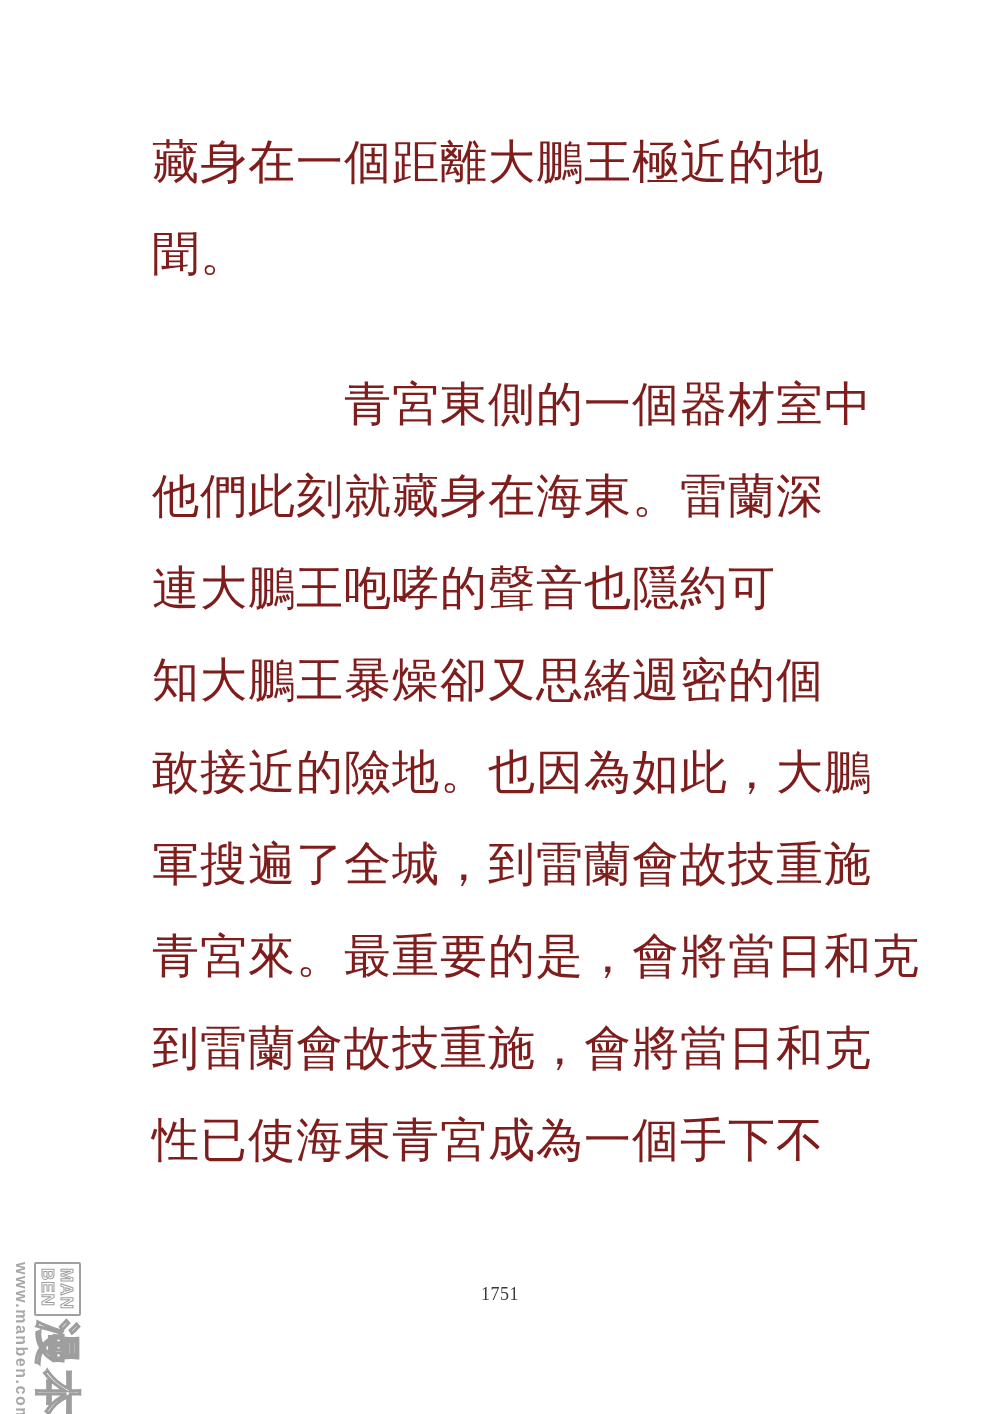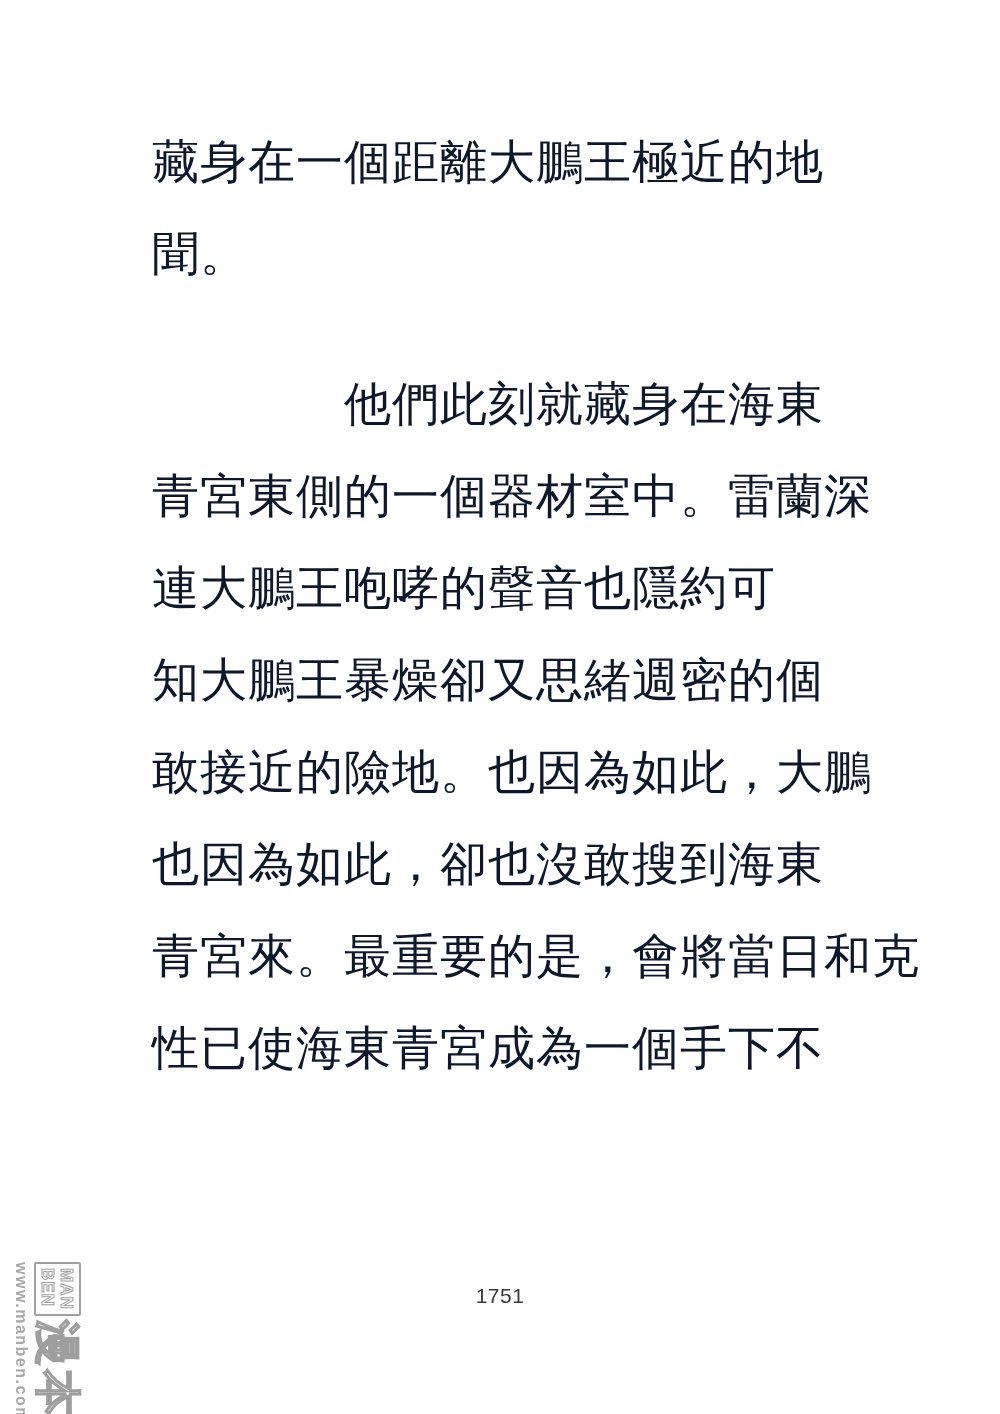--- a/index.html
+++ b/index.html
@@ -14,21 +14,21 @@
     background: #ffffff;
     overflow: hidden;
     font-family: "Liberation Sans", sans-serif;
   }
   
   .text-block {
     position: absolute;
     left: 152px;
     top: 116px;
     width: 760px;
-    color: #0f172a;
+    color: #7f1d1d;
   }
   .line {
     height: 92px;
     line-height: 92px;
     font-size: 47px;
     letter-spacing: 1px;
     font-weight: normal;
     white-space: nowrap;
     font-family: "Liberation Sans", sans-serif;
   }
@@ -38,24 +38,24 @@
   .line.indent {
     padding-left: 192px;
   }
   
   .page-number {
     position: absolute;
     top: 1284px;
     left: 0;
     width: 100%;
     text-align: center;
-    font-size: 21px;
+    font-size: 18px;
     color: #3a3a3a;
     letter-spacing: 0.5px;
-    font-family: Liberation Sans, sans-serif;
+    font-family: Liberation Serif, serif;
   }
   
   .watermark {
     position: absolute;
     left: 84px;
     top: 1262px;
     transform: rotate(90deg);
     transform-origin: 0 0;
     width: 160px;
   }
@@ -101,27 +101,28 @@
   }
 </style>
 </head>
 <body>
 
 <div class="page">
 
   <div class="text-block">
     <div class="line">藏身在一個距離大鵬王極近的地</div>
     <div class="line">聞。</div>
-    <div class="line para-gap indent">他們此刻就藏身在海東</div>
-    <div class="line">青宮東側的一個器材室中。雷蘭深</div>
+    <div class="line para-gap indent">青宮東側的一個器材室中</div>
+    <div class="line">他們此刻就藏身在海東。雷蘭深</div>
     <div class="line">連大鵬王咆哮的聲音也隱約可</div>
     <div class="line">知大鵬王暴燥卻又思緒週密的個</div>
     <div class="line">敢接近的險地。也因為如此，大鵬</div>
-    <div class="line">也因為如此，卻也沒敢搜到海東</div>
+    <div class="line">軍搜遍了全城，到雷蘭會故技重施</div>
     <div class="line">青宮來。最重要的是，會將當日和克</div>
+    <div class="line">到雷蘭會故技重施，會將當日和克</div>
     <div class="line">性已使海東青宮成為一個手下不</div>
   </div>
 
   <div class="page-number">1751</div>
 
   <div class="watermark">
     <div class="wm-logo-row">
       <div class="wm-box">
         <span>MAN</span>
         <span>BEN</span>

